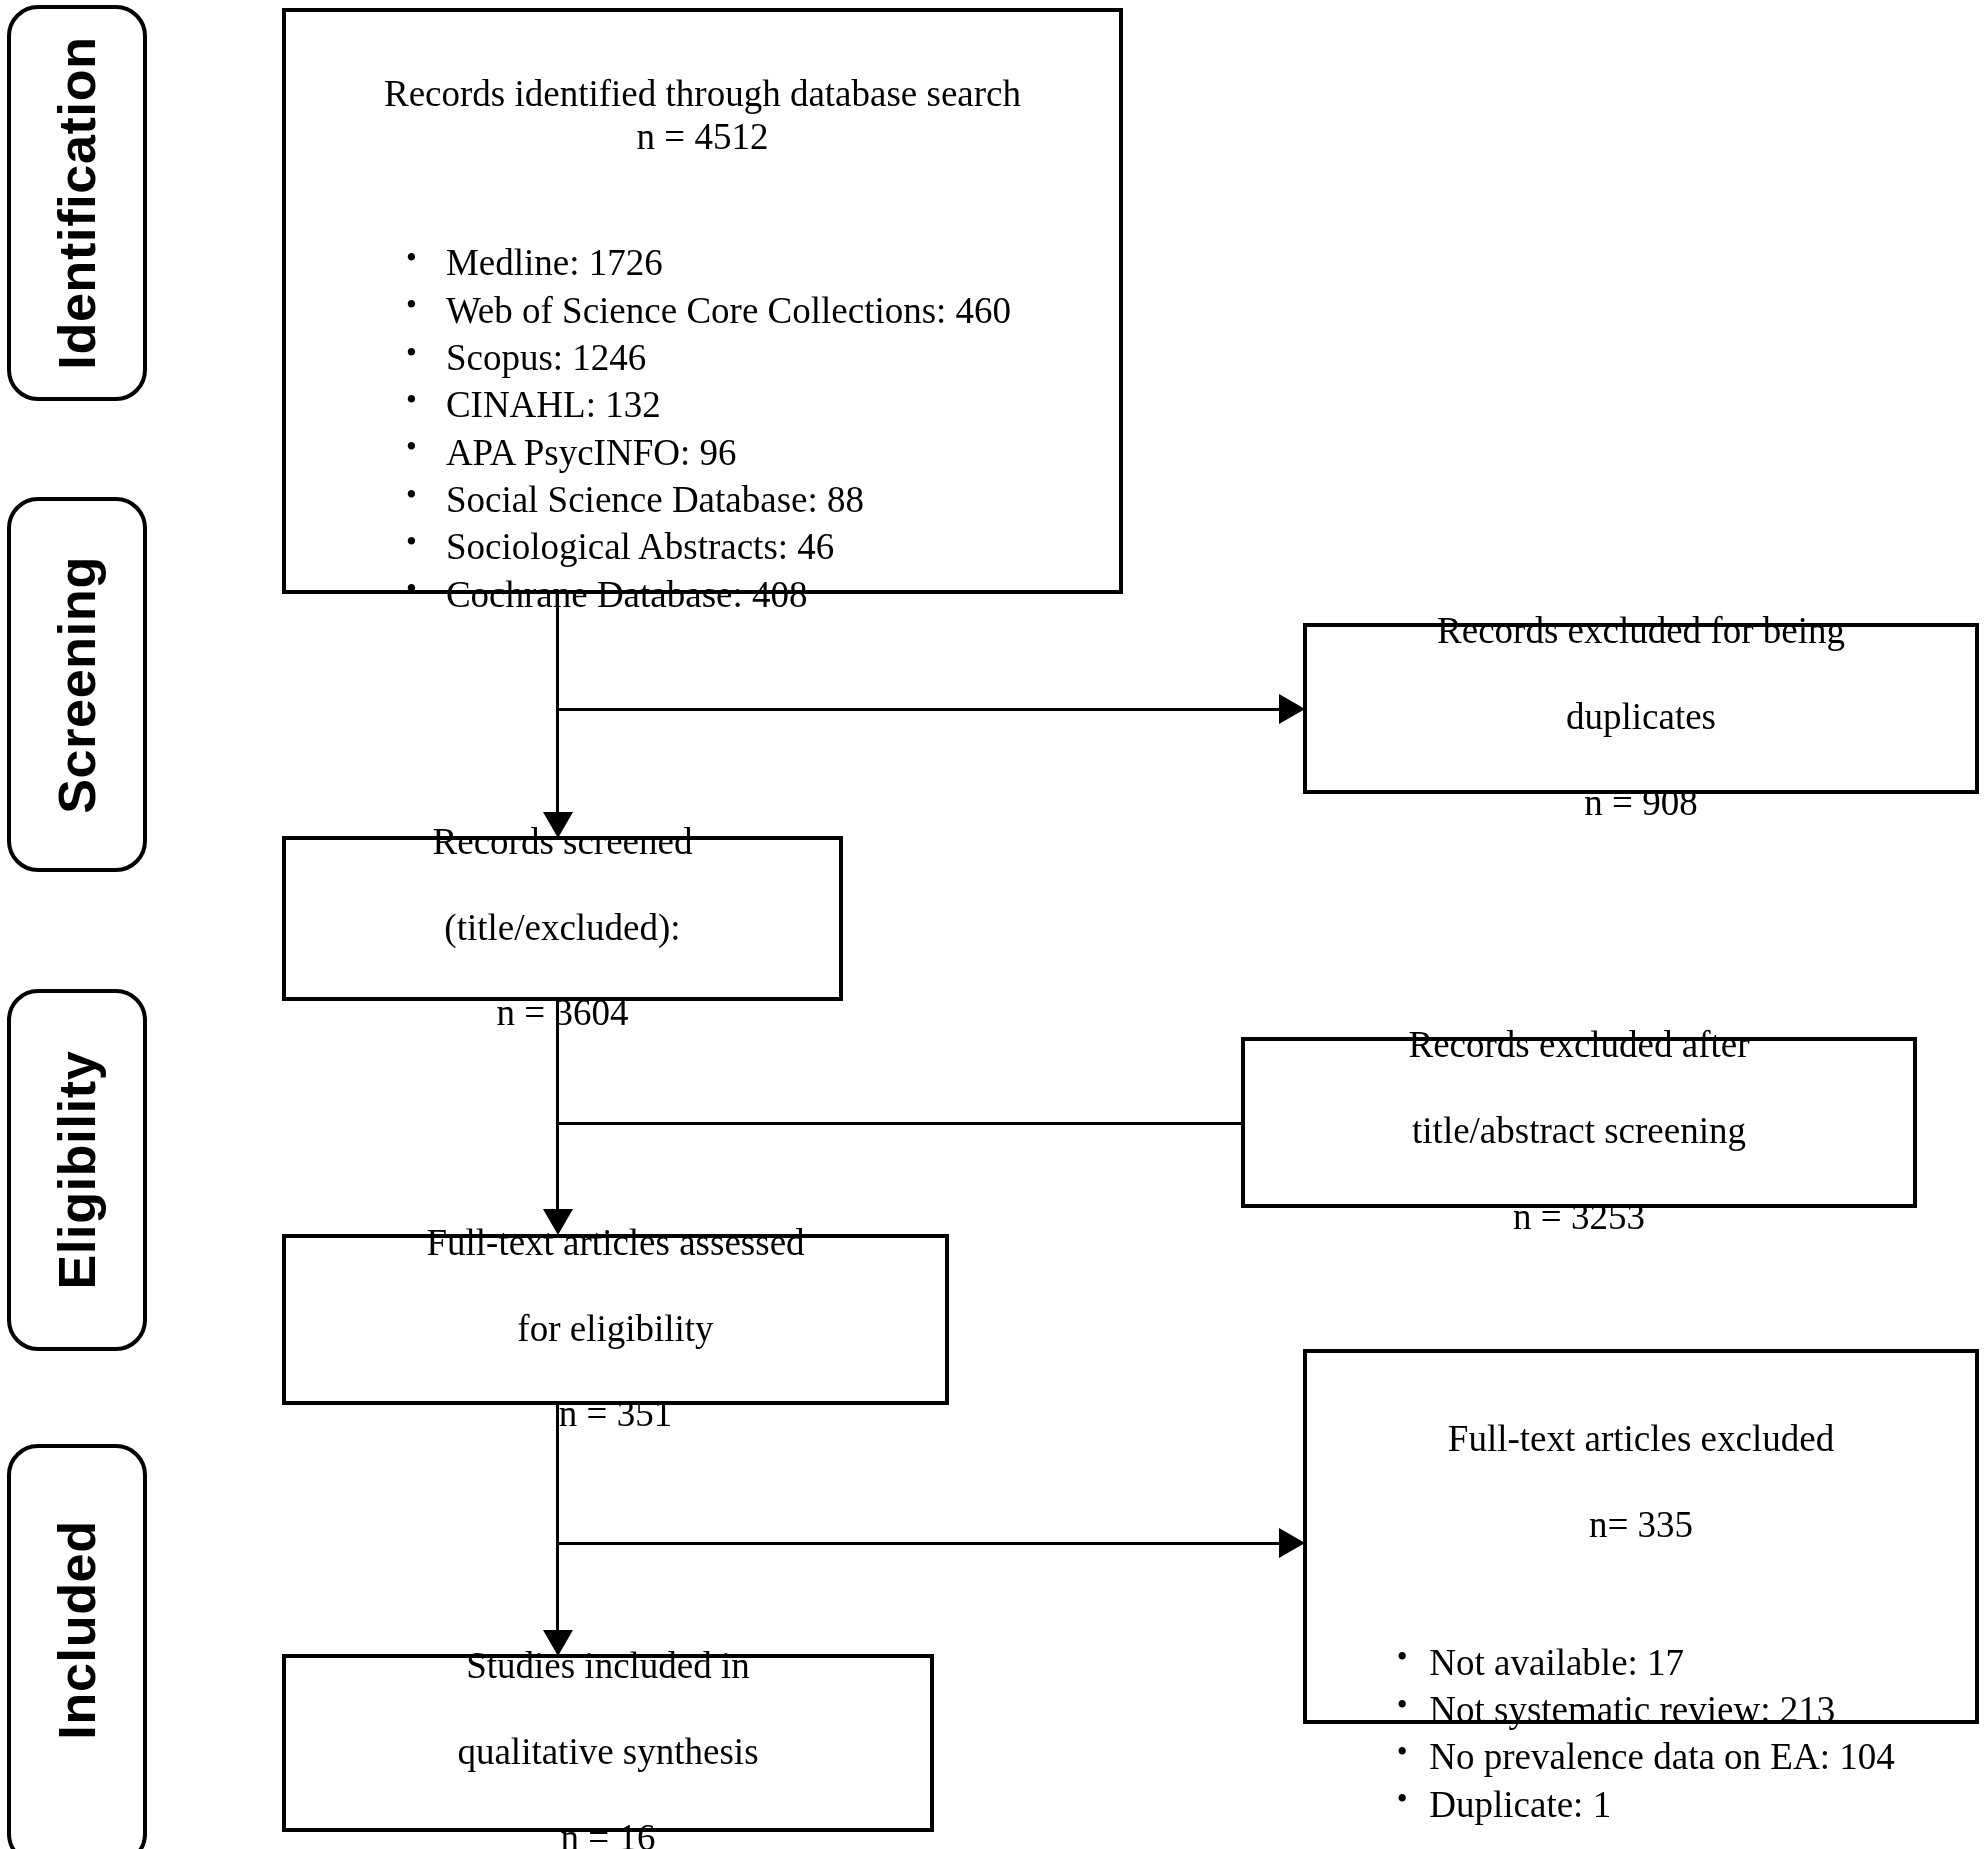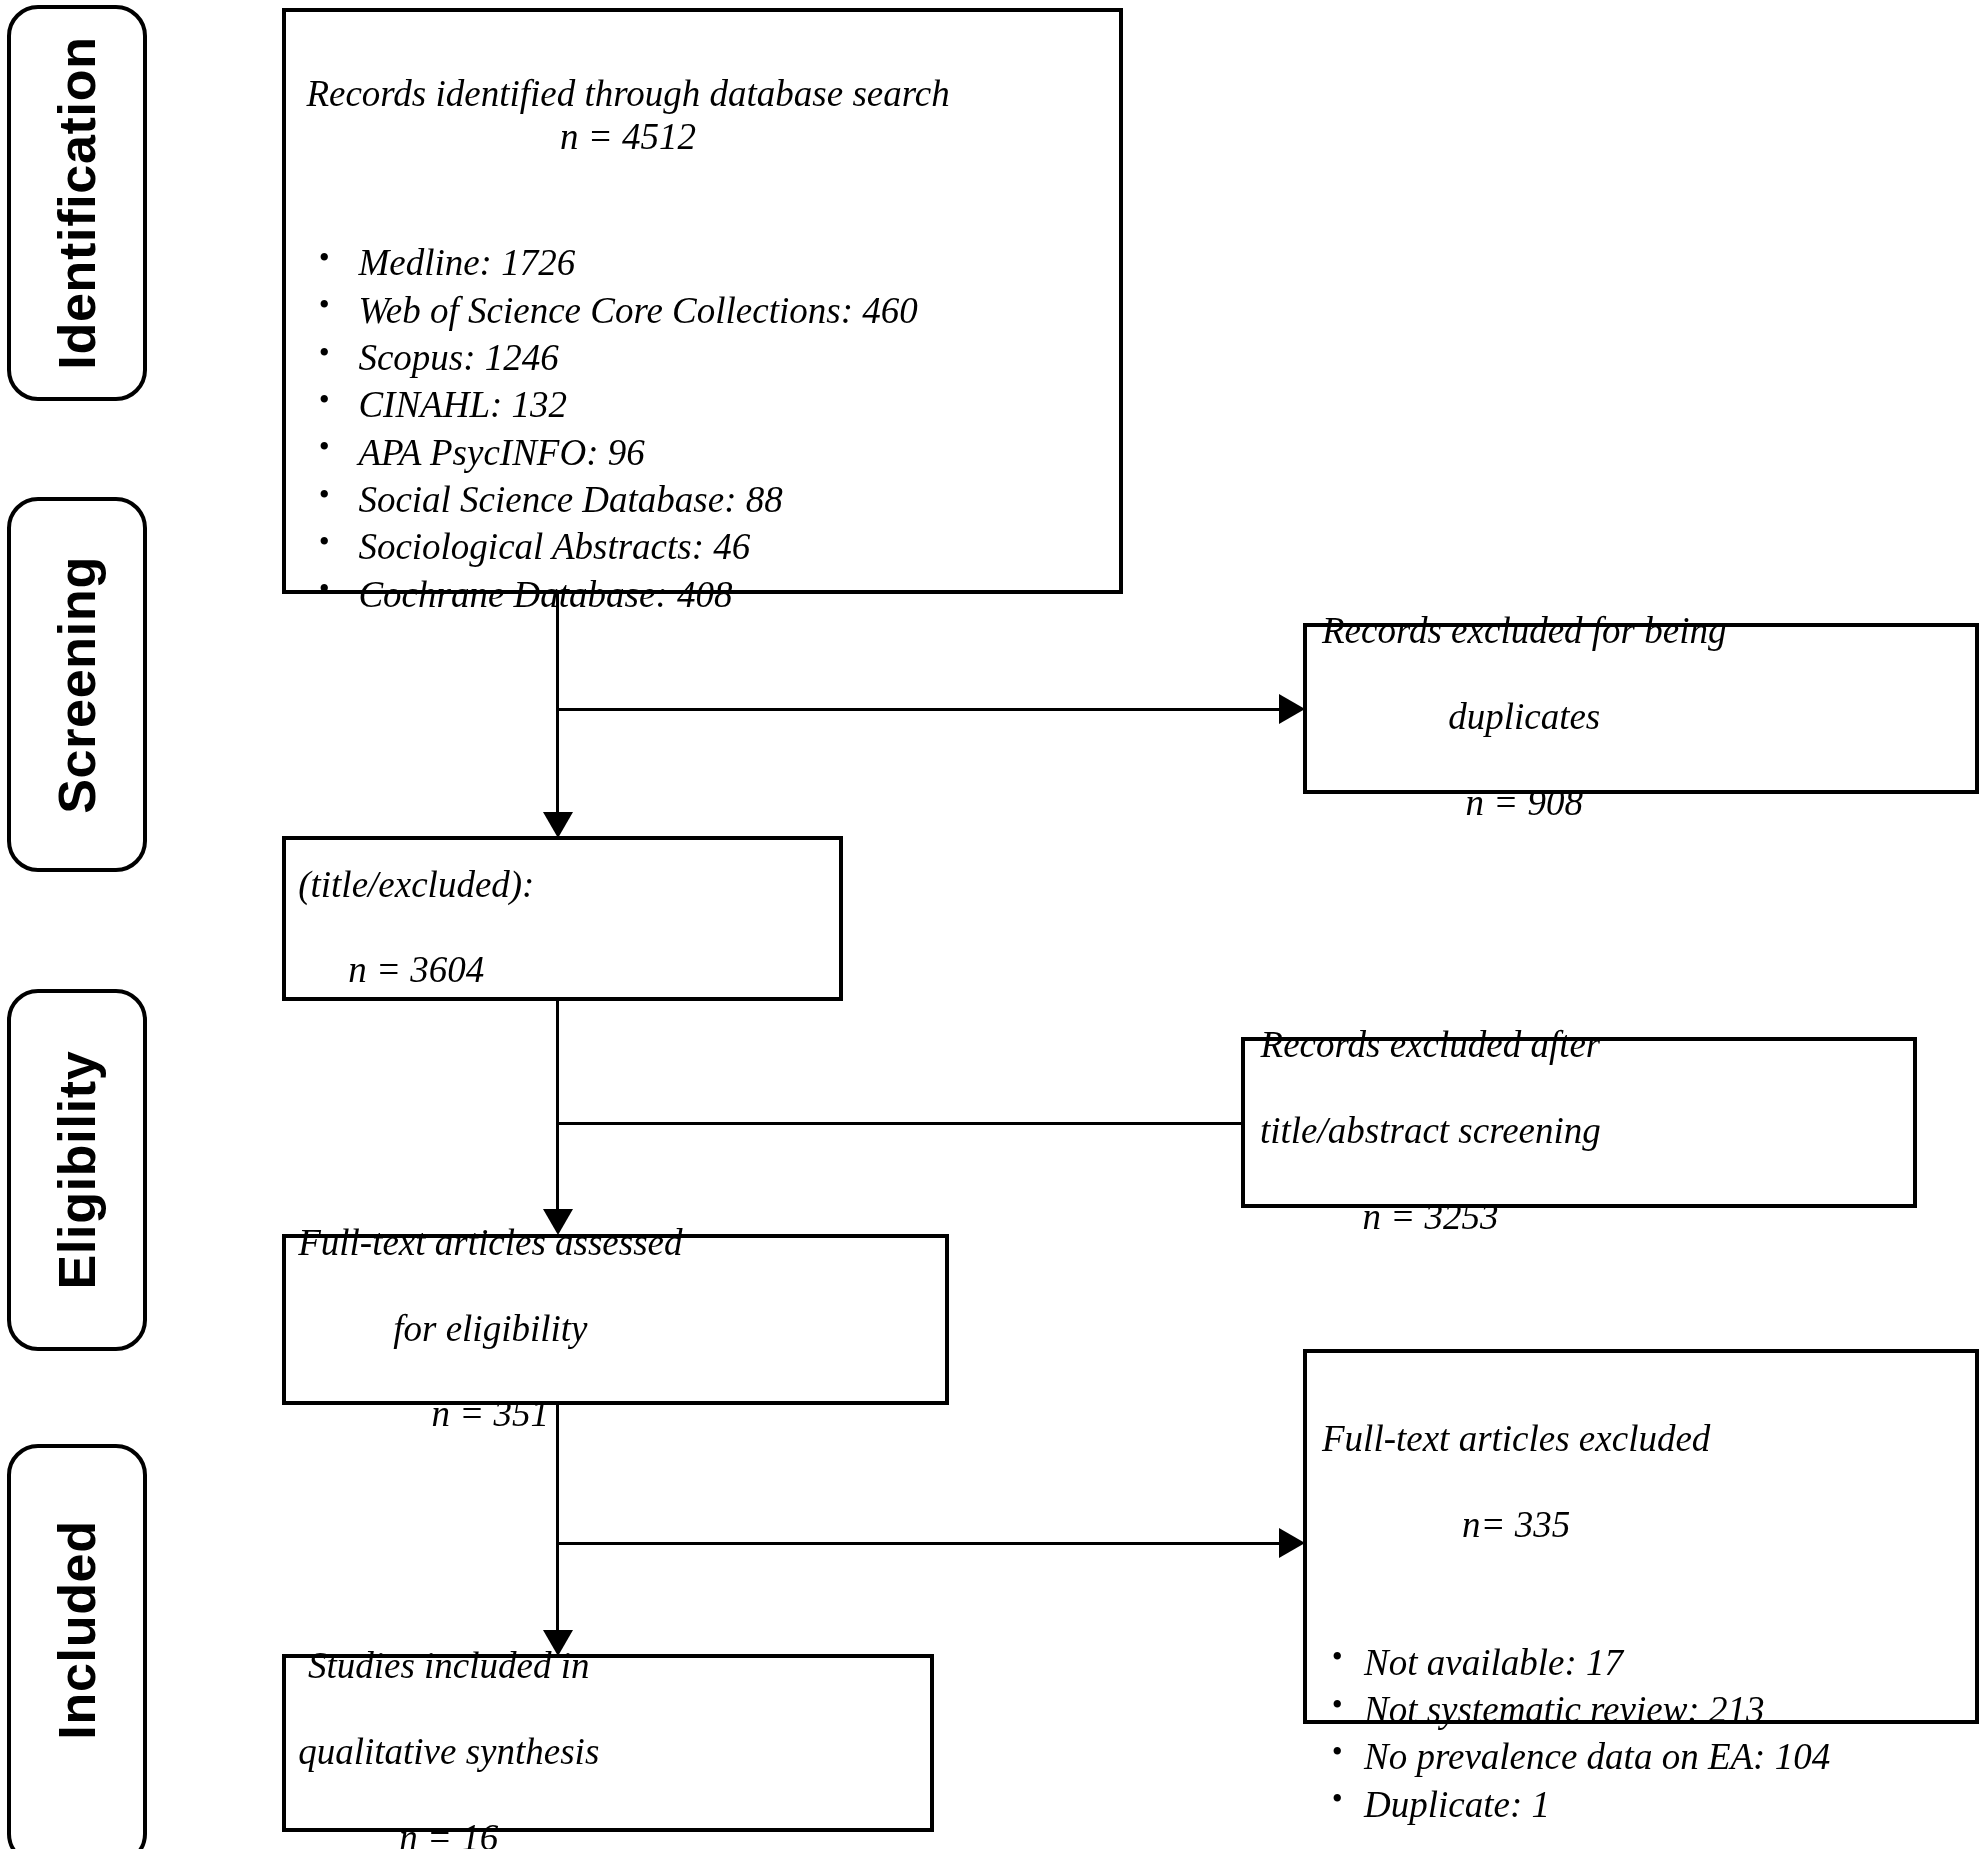--- a/index.html
+++ b/index.html
@@ -40,23 +40,22 @@
   }
 
   
   .flow-box {
     position: absolute;
     border: 4.1px solid #000000;
     background: #ffffff;
     box-sizing: border-box;
     display: flex;
     flex-direction: column;
-    align-items: flex-start;
+    align-items: center;
     justify-content: flex-start;
-    font-style: italic;
   }
   .box-heading {
     text-align: center;
     font-size: 37px;
     line-height: 1.16;
     white-space: pre-line;
   }
   .box-heading .n-line {
     display: block;
   }
@@ -183,20 +182,21 @@
   <div class="flow-box" id="box-duplicates" style="left:1303px; top:623px; width:676px; height:171px;">
     <div class="box-heading">
       <span class="n-line">Records excluded for being</span>
       <span class="n-line">duplicates</span>
       <span class="n-line">n = 908</span>
     </div>
   </div>
 
   <div class="flow-box" id="box-screened" style="left:282px; top:836px; width:561px; height:165px;">
     <div class="box-heading">
+      <span class="n-line">Records screened</span>
       <span class="n-line">(title/excluded):</span>
       <span class="n-line">n = 3604</span>
     </div>
   </div>
 
   <div class="flow-box" id="box-excluded-screen" style="left:1241px; top:1037px; width:676px; height:171px;">
     <div class="box-heading">
       <span class="n-line">Records excluded after</span>
       <span class="n-line">title/abstract screening</span>
       <span class="n-line">n = 3253</span>

